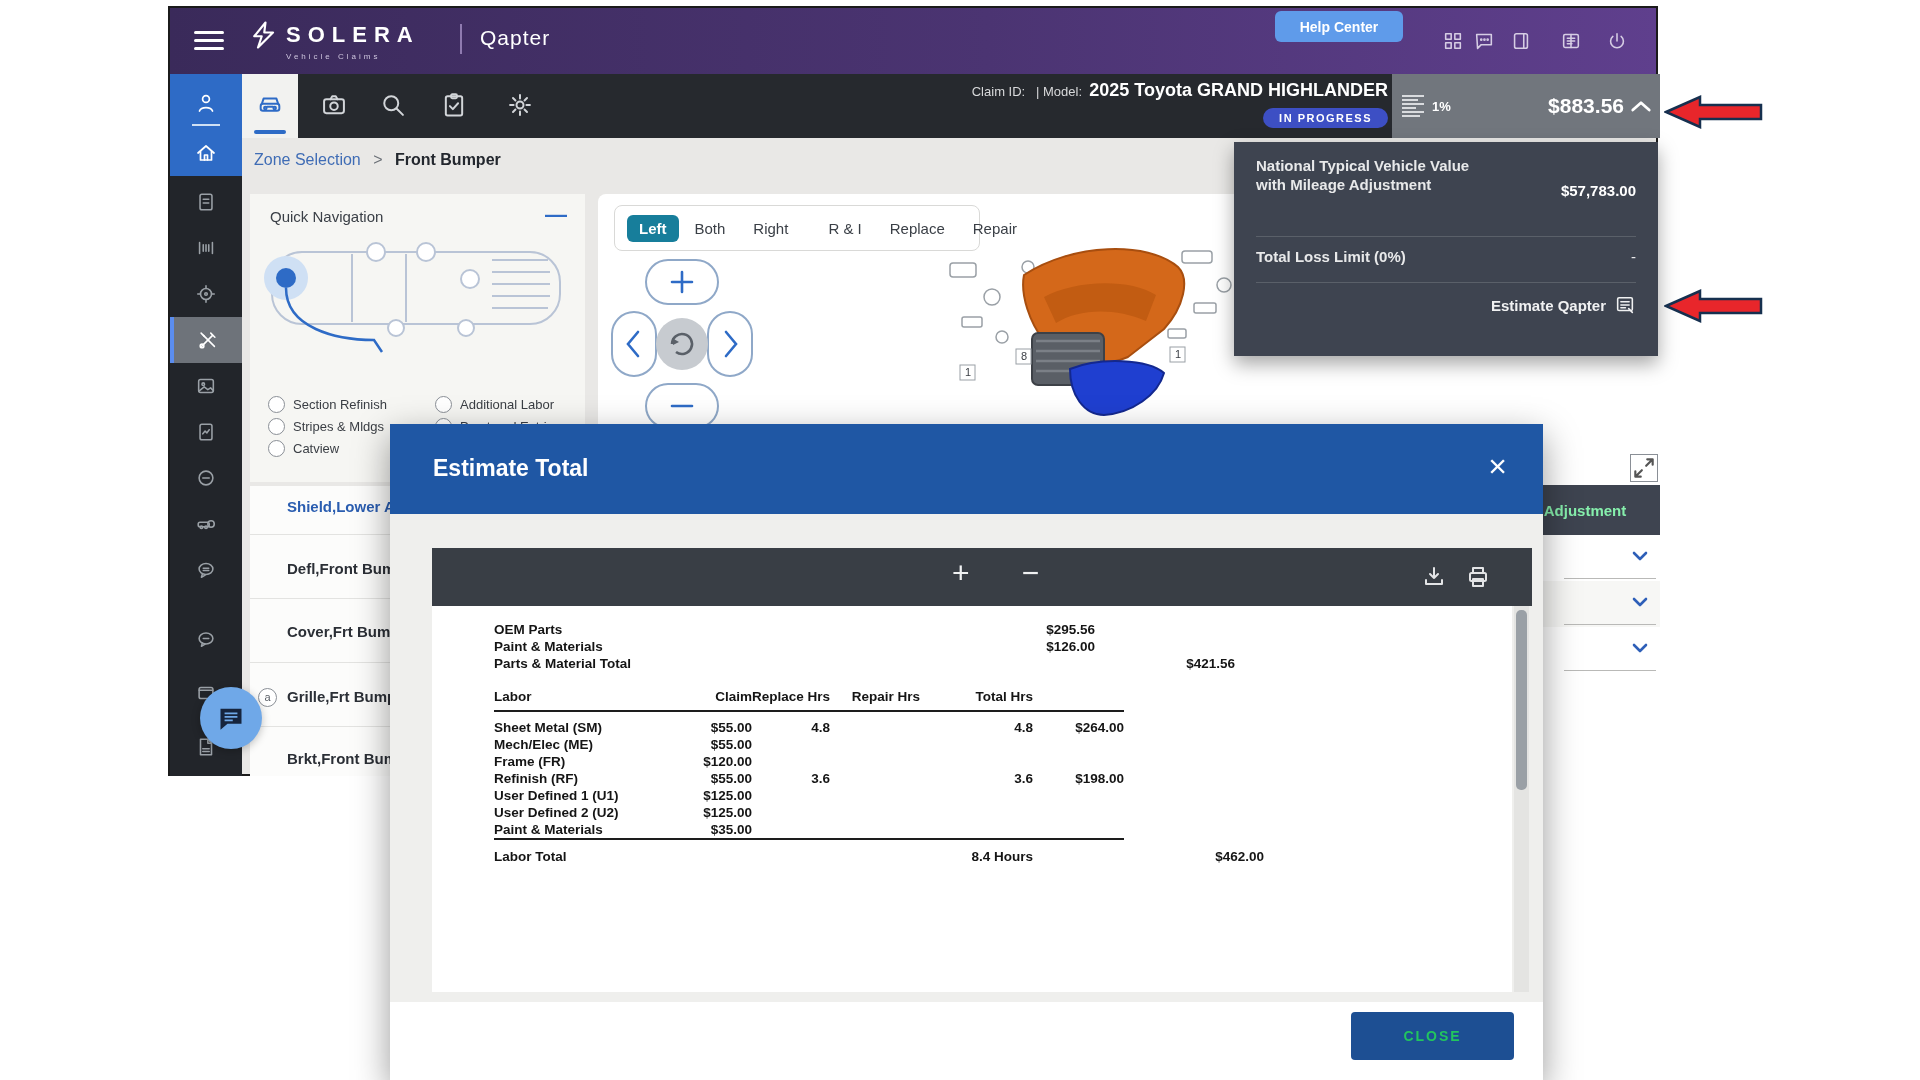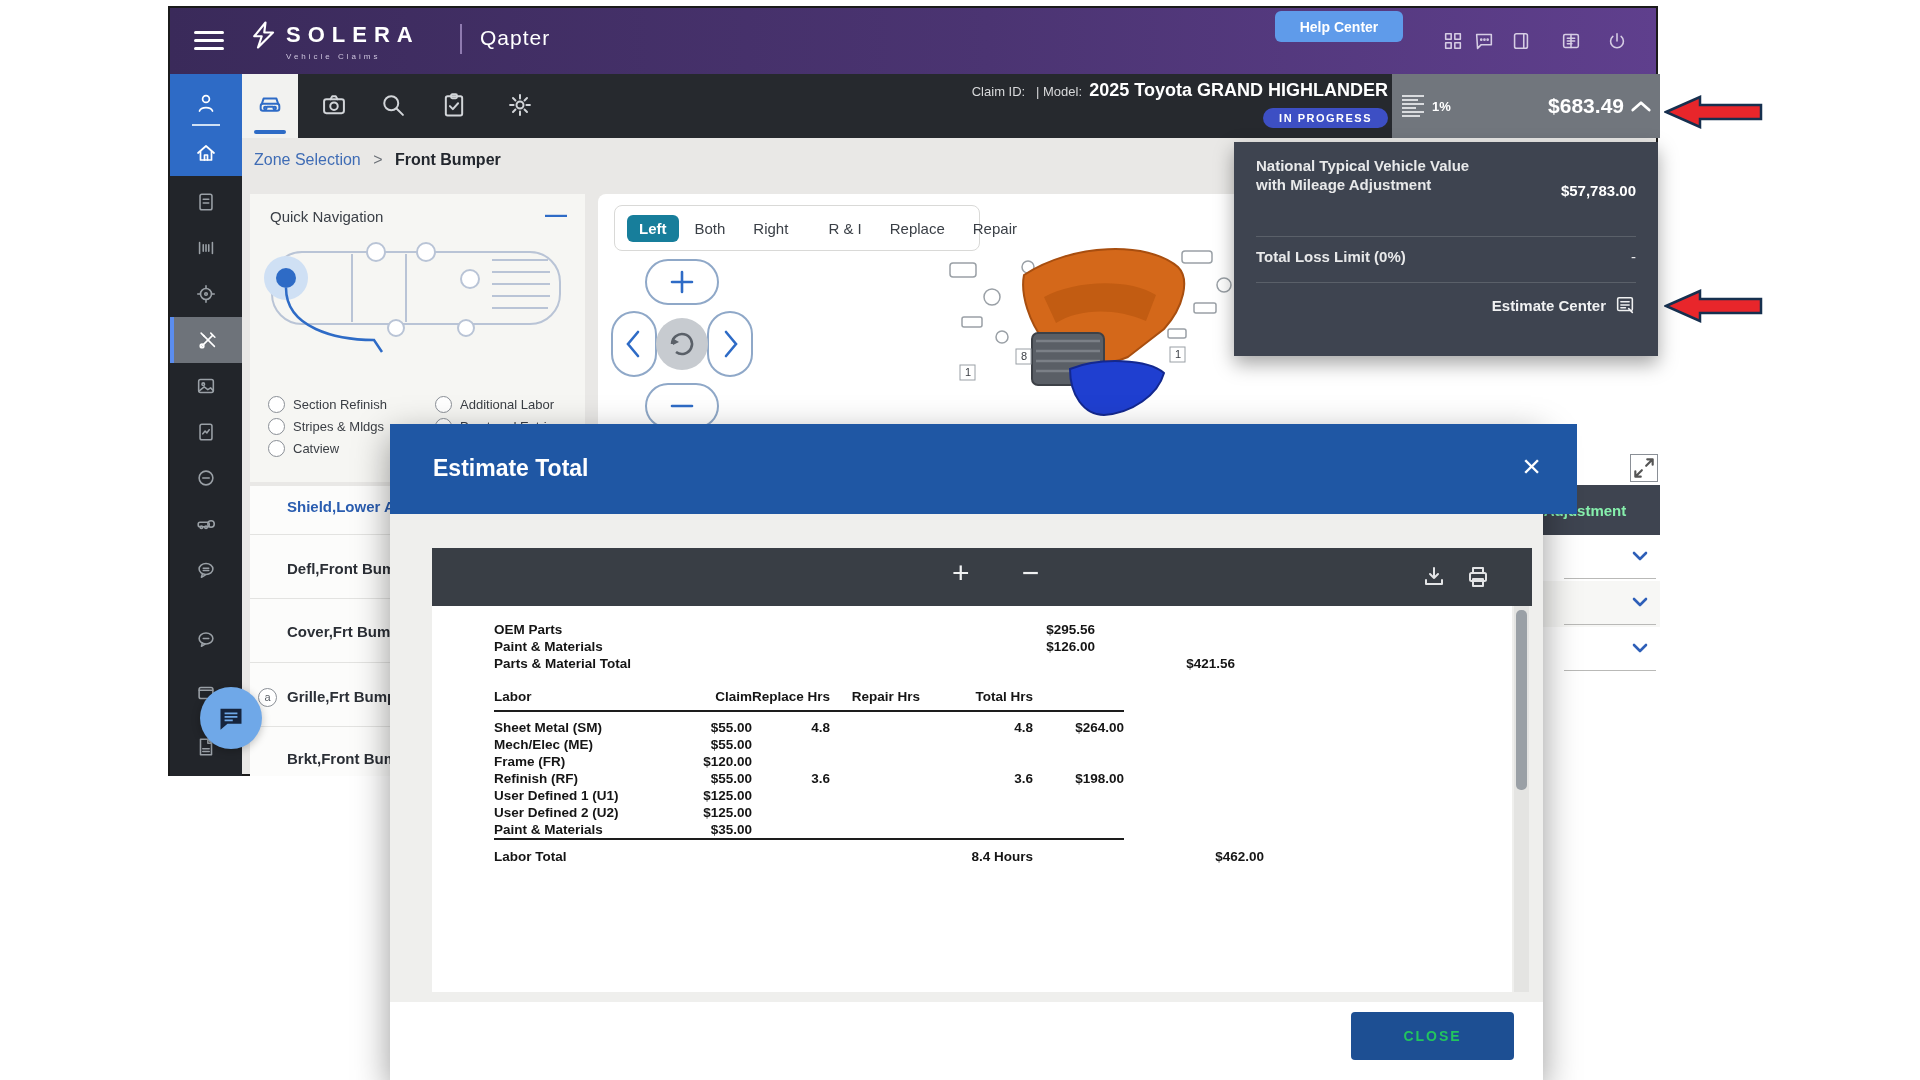--- a/index.html
+++ b/index.html
@@ -82,21 +82,21 @@
           color:#e8e9ea;z-index:4;}
   .tp-label{position:absolute;left:22px;top:14px;width:235px;font-size:15px;line-height:19px;font-weight:bold;}
   .tp-val{position:absolute;right:22px;top:40px;font-size:15px;font-weight:bold;color:#fff;}
   .tp-div{position:absolute;left:22px;width:380px;height:1px;background:#5a6069;}
   .tp-l2{position:absolute;left:22px;top:106px;font-size:15px;font-weight:bold;}
   .tp-v2{position:absolute;right:22px;top:106px;font-size:15px;}
   .tp-link{position:absolute;right:22px;top:152px;display:flex;align-items:center;font-size:15px;font-weight:bold;
            color:#f0f1f2;cursor:pointer;}
   
   .modal{left:390px;top:424px;width:1153px;height:656px;z-index:10;box-shadow:0 12px 34px rgba(0,0,0,.4);background:#fff;}
-  .m-head{position:absolute;left:0;top:0;width:100%;height:90px;background:#1f57a4;color:#fff;padding-left:34px;}
+  .m-head{position:absolute;left:0;top:0;width:100%;height:90px;background:#1f57a4;color:#fff;}
   .m-title{position:absolute;left:43px;top:31px;font-size:23px;font-weight:bold;}
   .m-close{position:absolute;right:36px;top:24px;font-size:32px;color:#fff;cursor:pointer;line-height:36px;}
   .m-body{position:absolute;left:0;top:90px;width:100%;height:488px;background:#efefed;}
   .m-toolbar{position:absolute;left:42px;top:34px;width:1100px;height:58px;background:#393e45;color:#e8e9ea;}
   .zoom-ctl{position:absolute;left:520px;top:8px;font-size:30px;letter-spacing:22px;cursor:pointer;color:#f0f1f2;}
   .mt-icon{position:absolute;top:17px;width:24px;height:24px;color:#e3e4e6;cursor:pointer;}
   .doc{position:absolute;left:42px;top:92px;width:1080px;height:386px;background:#fff;overflow:hidden;color:#151515;}
   .scrollbar{position:absolute;left:1124px;top:92px;width:15px;height:386px;background:#e4e4e2;}
   .thumb{position:absolute;left:2px;top:4px;width:11px;height:180px;background:#9aa0a6;border-radius:5px;cursor:pointer;}
   .ebox{margin:89px 0 0 62px;width:938px;height:27px;border:1.6px solid #7d5b9b;line-height:27px;
@@ -227,21 +227,21 @@
     <div class="abs pricebar">
       <div class="gauge">
         <div style="width:22px"></div>
           <div style="width:16px"></div>
           <div style="width:22px"></div>
         <div style="width:14px"></div>
           <div style="width:22px"></div>
           <div style="width:18px"></div>
       </div>
       <span class="pct">1%</span>
-      <span class="price">$683.49</span>
+      <span class="price">$883.56</span>
       <span class="chev-up">
         <svg class="ic" viewBox="0 0 24 14" style="stroke-width:3;">
             <path d="M3 11l9-8 9 8"></path>
           </svg>
       </span>
     </div>
 
     <div class="abs side-blue"></div>
     <div class="abs side-dark"></div>
     <div class="abs sb-item" style="top:72px;color:#fff;">
@@ -500,21 +500,21 @@
     </div>
 
     <div class="abs totals">
       <div class="tp-label">National Typical Vehicle Value with Mileage Adjustment</div>
       <div class="tp-val">$57,783.00</div>
       <div class="tp-div" style="top:94px;"></div>
       <div class="tp-l2">Total Loss Limit (0%)</div>
       <div class="tp-v2">-</div>
       <div class="tp-div" style="top:140px;"></div>
       <div class="tp-link">
-        <span>Estimate Center</span>
+        <span>Estimate Qapter</span>
         <svg class="ic" viewBox="0 0 24 24" width="22" height="22" style="margin-left:8px;">
           <rect x="4" y="4" width="16" height="14" rx="1.5"></rect>
             <path d="M7.5 8.5h9 M7.5 12h9 M7.5 15h5"></path>
             <path d="M16 16l4 4"></path>
         </svg>
       </div>
     </div>
   </div>
 
   <div class="abs fab">

